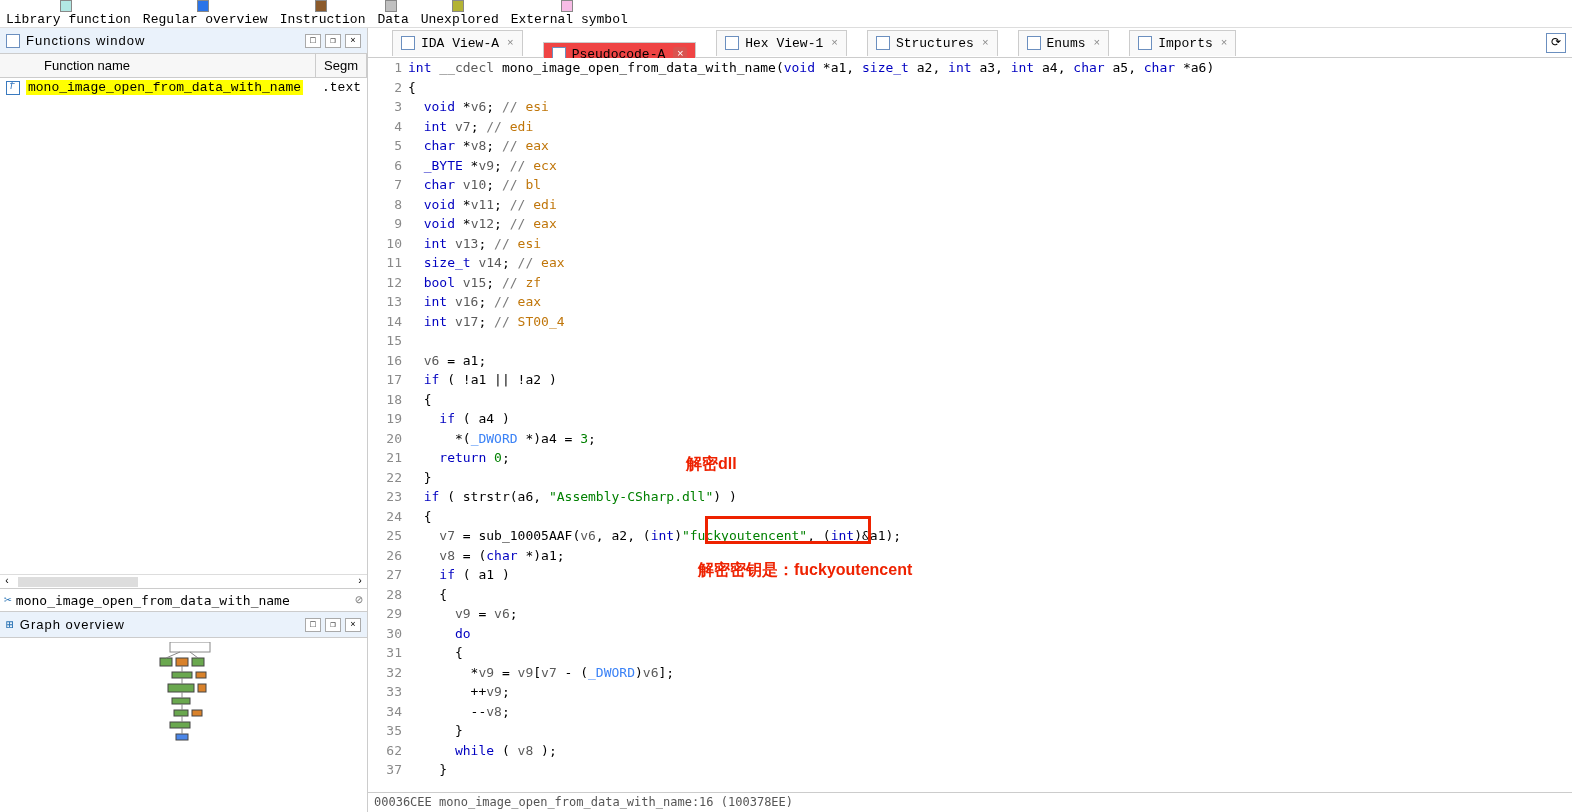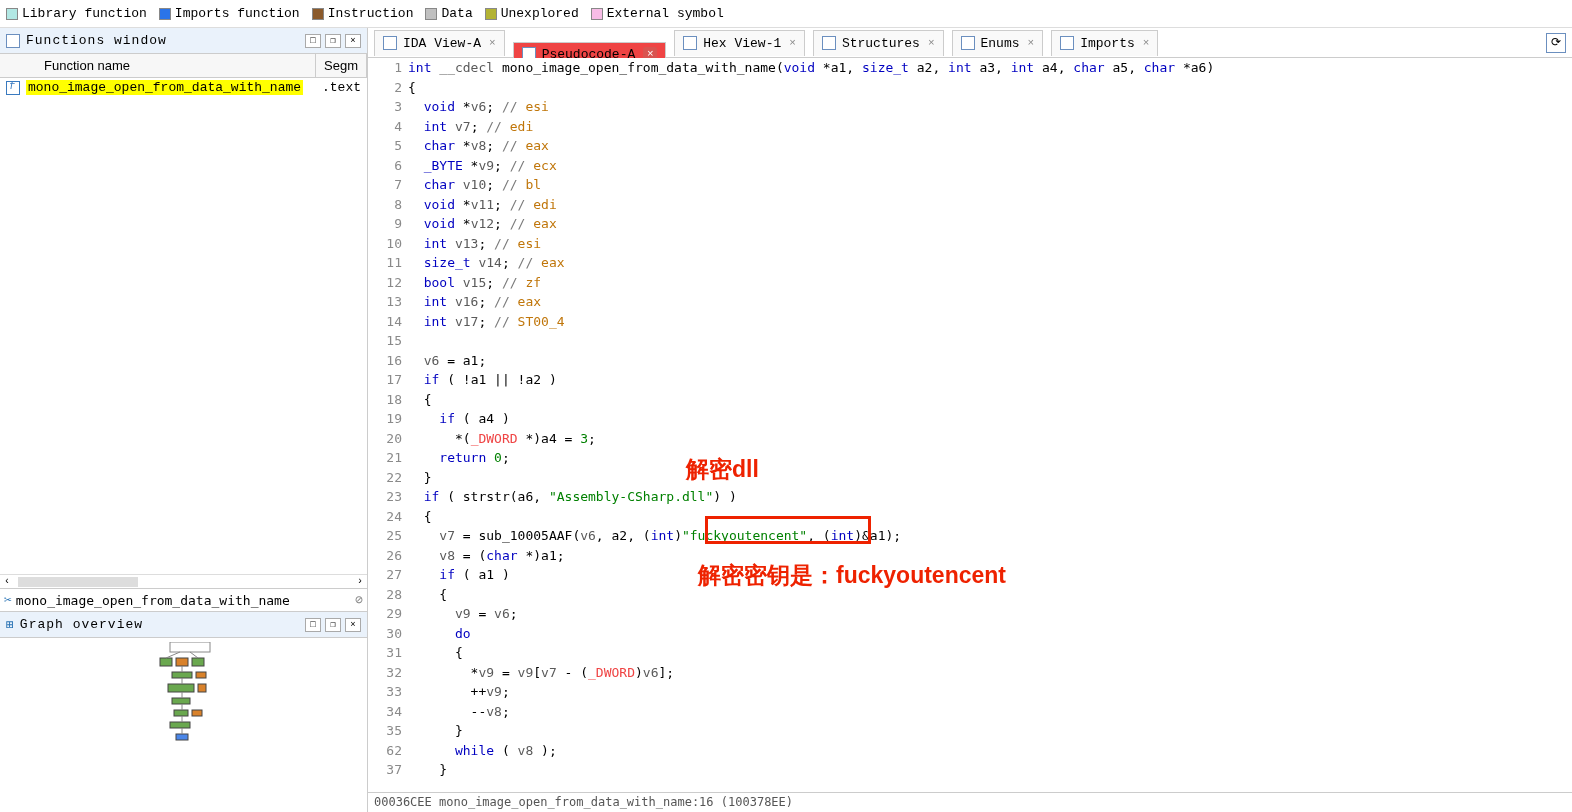--- a/index.html
+++ b/index.html
@@ -1,33 +1,33 @@
 <!DOCTYPE html>
 <html><head>
 <meta charset="utf-8">
 <style>
 * { margin: 0; padding: 0; box-sizing: border-box; }
 body { font-family: "Consolas", "Courier New", monospace; font-size: 13px; background: #fff; width: 1572px; height: 812px; overflow: hidden; color: #000; }
 
 
 .legend { height: 28px; display: flex; align-items: center; padding: 3px 6px; border-bottom: 1px solid #ddd; font-size: 13px; gap: 4px; }
-.legend-item { display: flex; align-items: center; margin-right: 8px; }
+.legend-item { display: flex; align-items: center; margin-right: 8px; flex-direction: column; }
 .legend-swatch { width: 12px; height: 12px; margin-right: 4px; border: 1px solid #888; }
 
 
 .main { display: flex; height: 784px; }
 
 
 .left-col { width: 368px; display: flex; flex-direction: column; border-right: 1px solid #ccc; }
 
 
 .fn-window { flex: 0 0 auto; }
 .fn-titlebar { height: 26px; background: #eaf2fb; border-bottom: 1px solid #ccc; display: flex; align-items: center; padding: 0 6px; }
 .fn-titlebar .title-icon { width: 14px; height: 14px; background: #fff; border: 1px solid #6b8fbf; margin-right: 6px; }
-.fn-titlebar .title-text { flex: 1; font-family: Liberation Mono, monospace; letter-spacing: 1px; }
+.fn-titlebar .title-text { flex: 1; font-family: Liberation Sans, sans-serif; letter-spacing: 1px; }
 .fn-titlebar .win-btn { width: 16px; height: 14px; margin-left: 4px; border: 1px solid #aaa; background: #fff; font-size: 9px; text-align: center; line-height: 12px; cursor: pointer; }
 
 .fn-table { min-height: 520px; }
 .fn-thead { display: flex; border-bottom: 1px solid #ccc; background: #f7f7f7; }
 .fn-thead .col { padding: 4px 8px; border-right: 1px solid #ccc; cursor: pointer; font-family: "Segoe UI", sans-serif; }
 .fn-thead .col-name { width: 320px; padding-left: 44px; }
 .fn-thead .col-seg { flex: 1; text-align: right; }
 .fn-row { display: flex; align-items: center; padding: 2px 0; }
 .fn-row .fn-icon { width: 14px; height: 14px; background: #fff; border: 1px solid #3a7abf; margin: 0 6px; position: relative; }
 .fn-row .fn-icon::after { content: "f"; position: absolute; top: -1px; left: 2px; font-size: 10px; color: #3a7abf; font-style: italic; }
@@ -45,21 +45,21 @@
 
 
 .graph-ov { flex: 1; border-top: 1px solid #ccc; display: flex; flex-direction: column; }
 .graph-ov .fn-titlebar { background: #eaf2fb; }
 .graph-canvas { flex: 1; background: #fff; position: relative; overflow: hidden; }
 .graph-canvas svg { position: absolute; top: 4px; left: 150px; }
 
 
 .right-col { flex: 1; display: flex; flex-direction: column; }
 
-.tabstrip { height: 30px; display: flex; align-items: center; border-bottom: 1px solid #ccc; padding-left: 6px; gap: 8px; }
+.tabstrip { height: 30px; display: flex; align-items: center; border-bottom: 1px solid #ccc; padding-left: 24px; gap: 20px; }
 .tab { display: flex; align-items: center; height: 26px; padding: 0 8px; border: 1px solid #ccc; border-bottom: none; background: #f9f9f9; cursor: pointer; font-size: 13px; }
 .tab.active { background: #ef4444; border-bottom: 2px solid #f9a8d4; position: relative; top: 12px; }
 .tab .tab-icon { width: 14px; height: 14px; border: 1px solid #6b8fbf; margin-right: 6px; background: #fff; }
 .tab .tab-close { margin-left: 8px; font-size: 11px; color: #888; cursor: pointer; }
 .tab .tab-close.red { color: #fff; background: #d9534f; width: 14px; height: 14px; text-align: center; line-height: 14px; border-radius: 2px; }
 .tab-sync { width: 20px; height: 20px; border: 1px solid #6b8fbf; margin-left: auto; margin-right: 6px; cursor: pointer; text-align: center; line-height: 18px; font-size: 12px; }
 
 
 .code-wrap { flex: 1; display: flex; overflow: hidden; position: relative; background: #fff; }
 .gutter { width: 40px; background: #fff; text-align: right; padding-right: 6px; color: #8a8a8a; font-family: "Consolas", monospace; line-height: 19.5px; padding-top: 0; }
@@ -69,39 +69,39 @@
 .kw { color: #0000c0; }
 .ty { color: #0000c0; }
 .id { color: #5a5a5a; }
 .fn { color: #000; }
 .num { color: #008000; }
 .str { color: #008000; }
 .cmt { color: #7a7a7a; }
 .reg { color: #c0760a; }
 .param { color: #000000; }
 .op { color: #000; }
-.ptr { color: #ef4444; }
+.ptr { color: #3b82f6; }
 
 .red-box { position: absolute; border: 3px solid #e20; pointer-events: none; }
-.annot { position: absolute; color: #e20; font-weight: bold; font-size: 23px; font-family: "Microsoft YaHei", sans-serif; pointer-events: none; }
+.annot { position: absolute; color: #e20; font-weight: bold; font-size: 16px; font-family: "Microsoft YaHei", sans-serif; pointer-events: none; }
 
 
 .status { height: 20px; border-top: 1px solid #ccc; font-family: "Consolas", monospace; font-size: 12px; padding: 2px 6px; color: #555; overflow: hidden; white-space: nowrap; }
 </style>
 </head>
 <body>
 
 <div class="legend">
   <div class="legend-item">
       <span class="legend-swatch" style="background:#b2e8e4"></span>
       <span>Library function</span>
     </div>
   <div class="legend-item">
       <span class="legend-swatch" style="background:#2b74e8"></span>
-      <span>Imports function</span>
+      <span>Regular overview</span>
     </div>
   <div class="legend-item">
       <span class="legend-swatch" style="background:#8b5a2b"></span>
       <span>Instruction</span>
     </div>
   <div class="legend-item">
       <span class="legend-swatch" style="background:#c0c0c0"></span>
       <span>Data</span>
     </div>
   <div class="legend-item">

